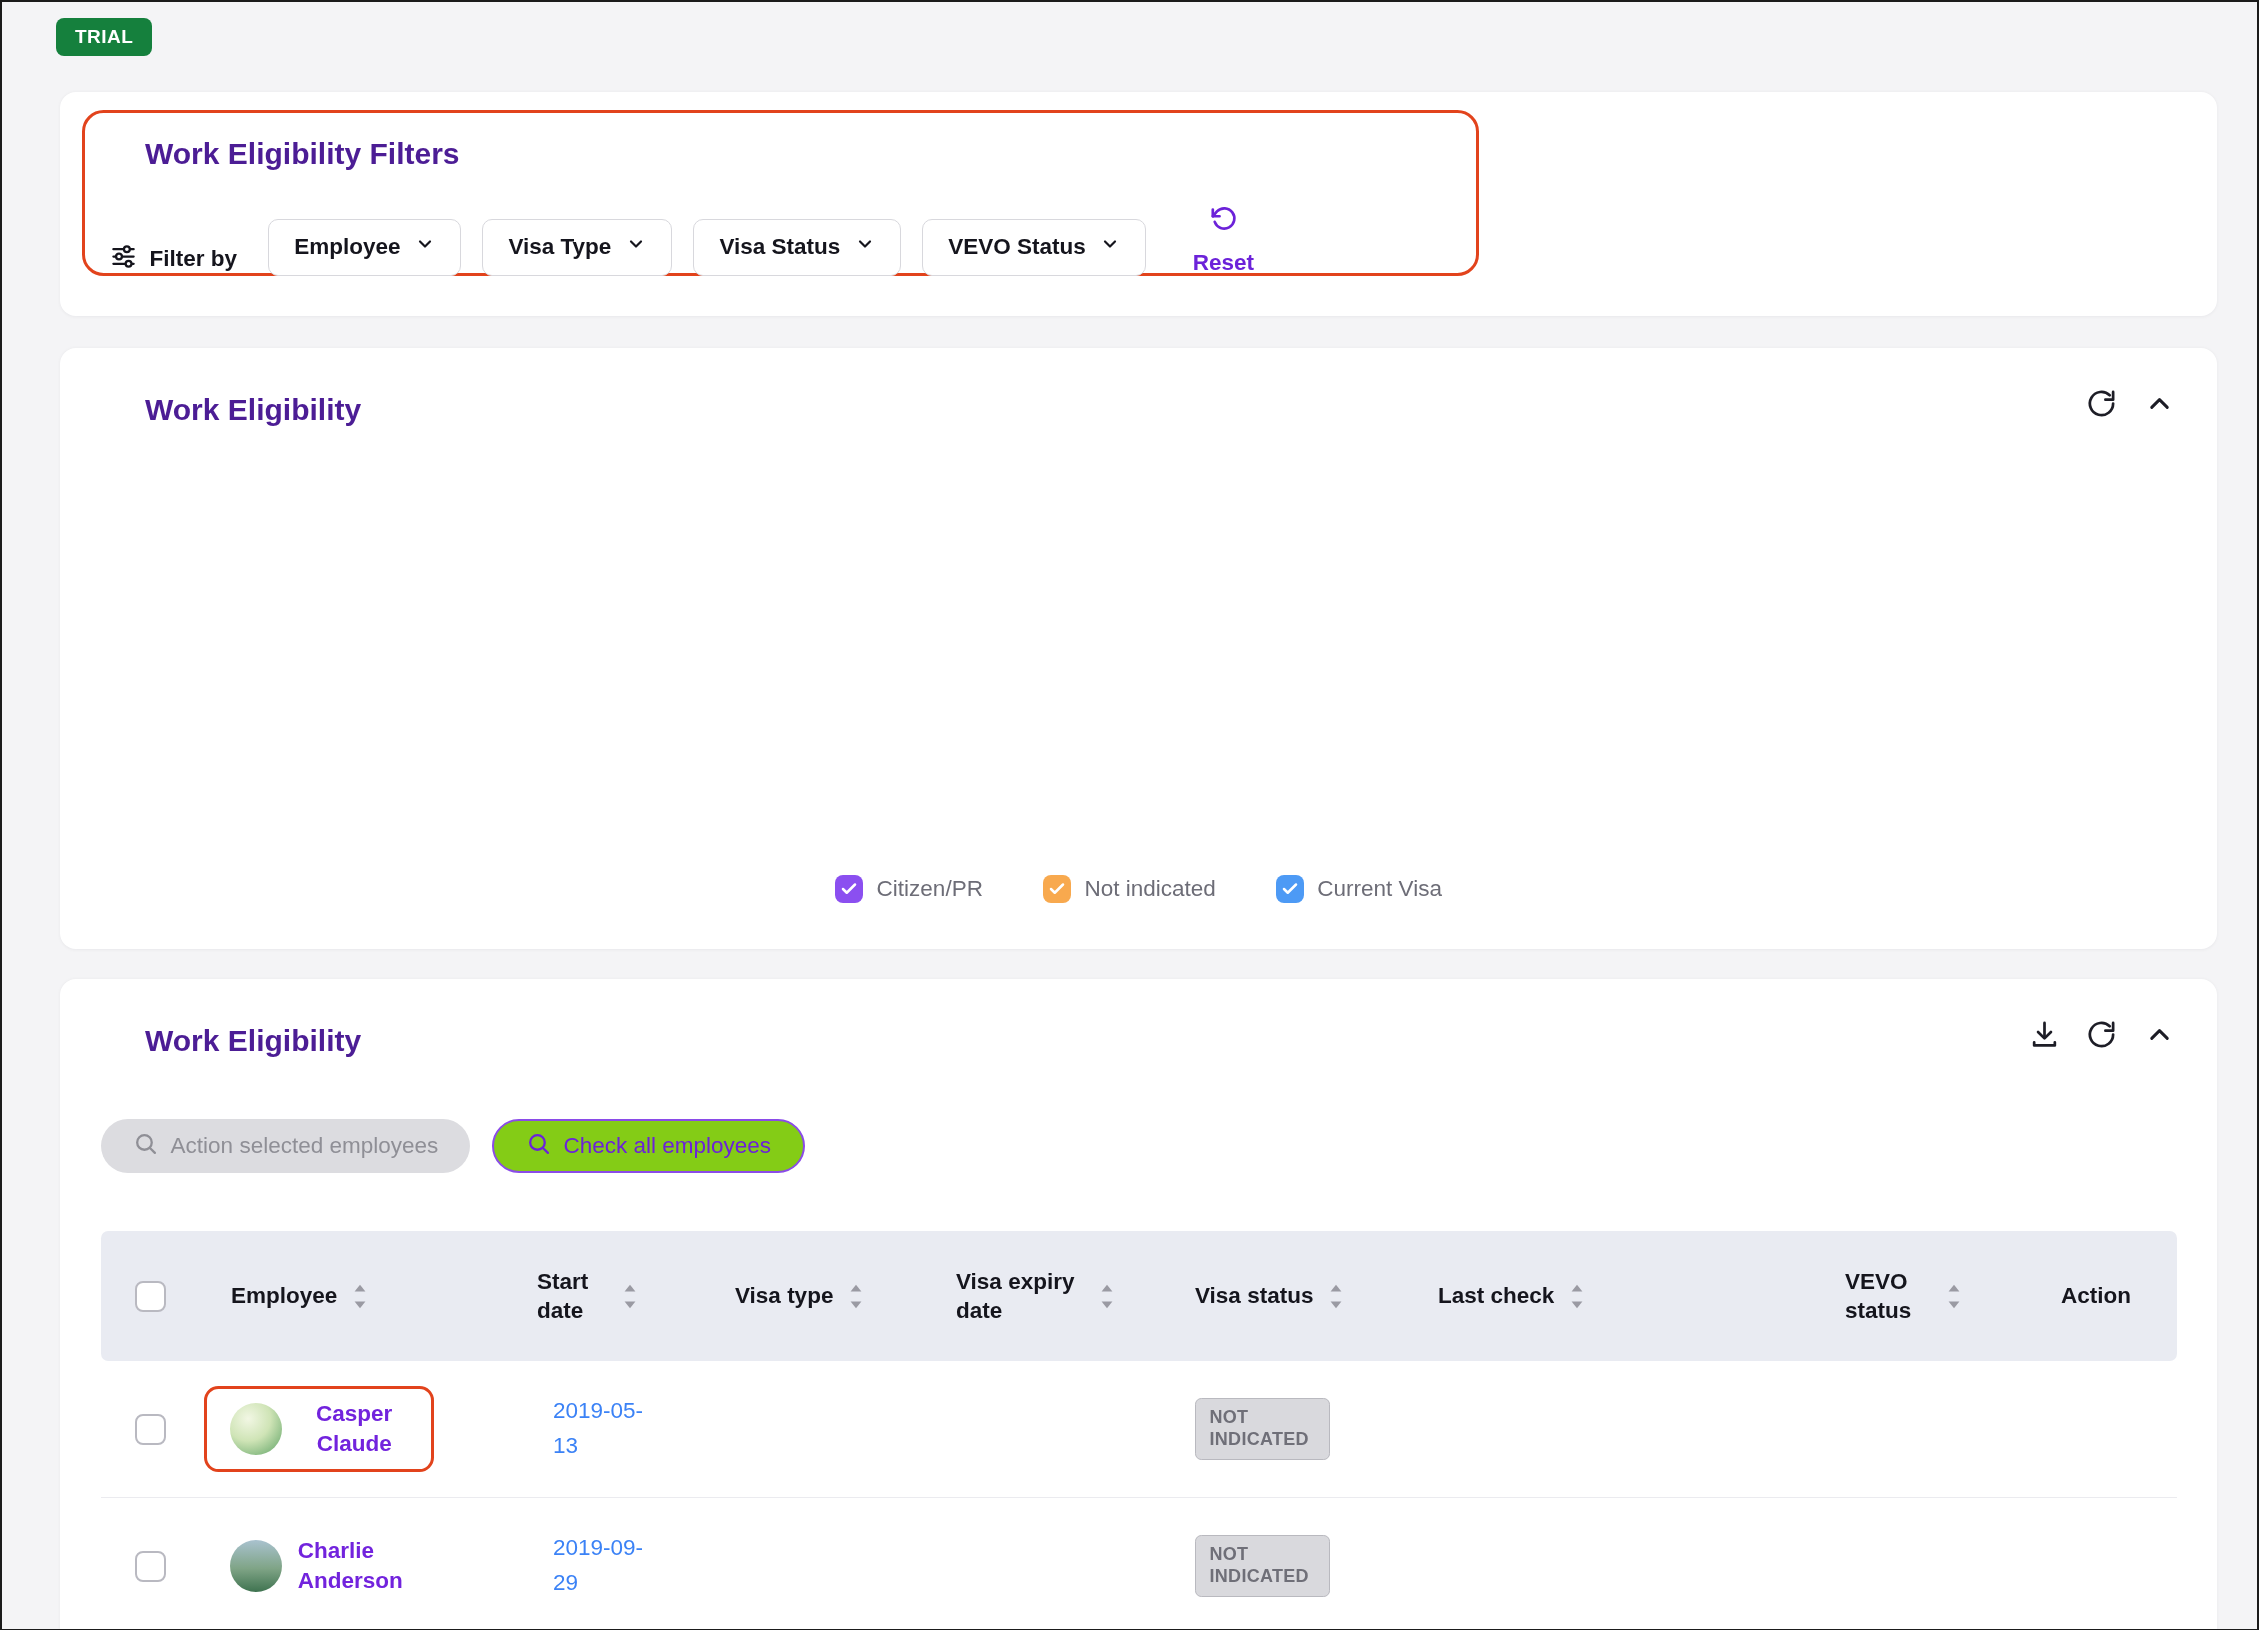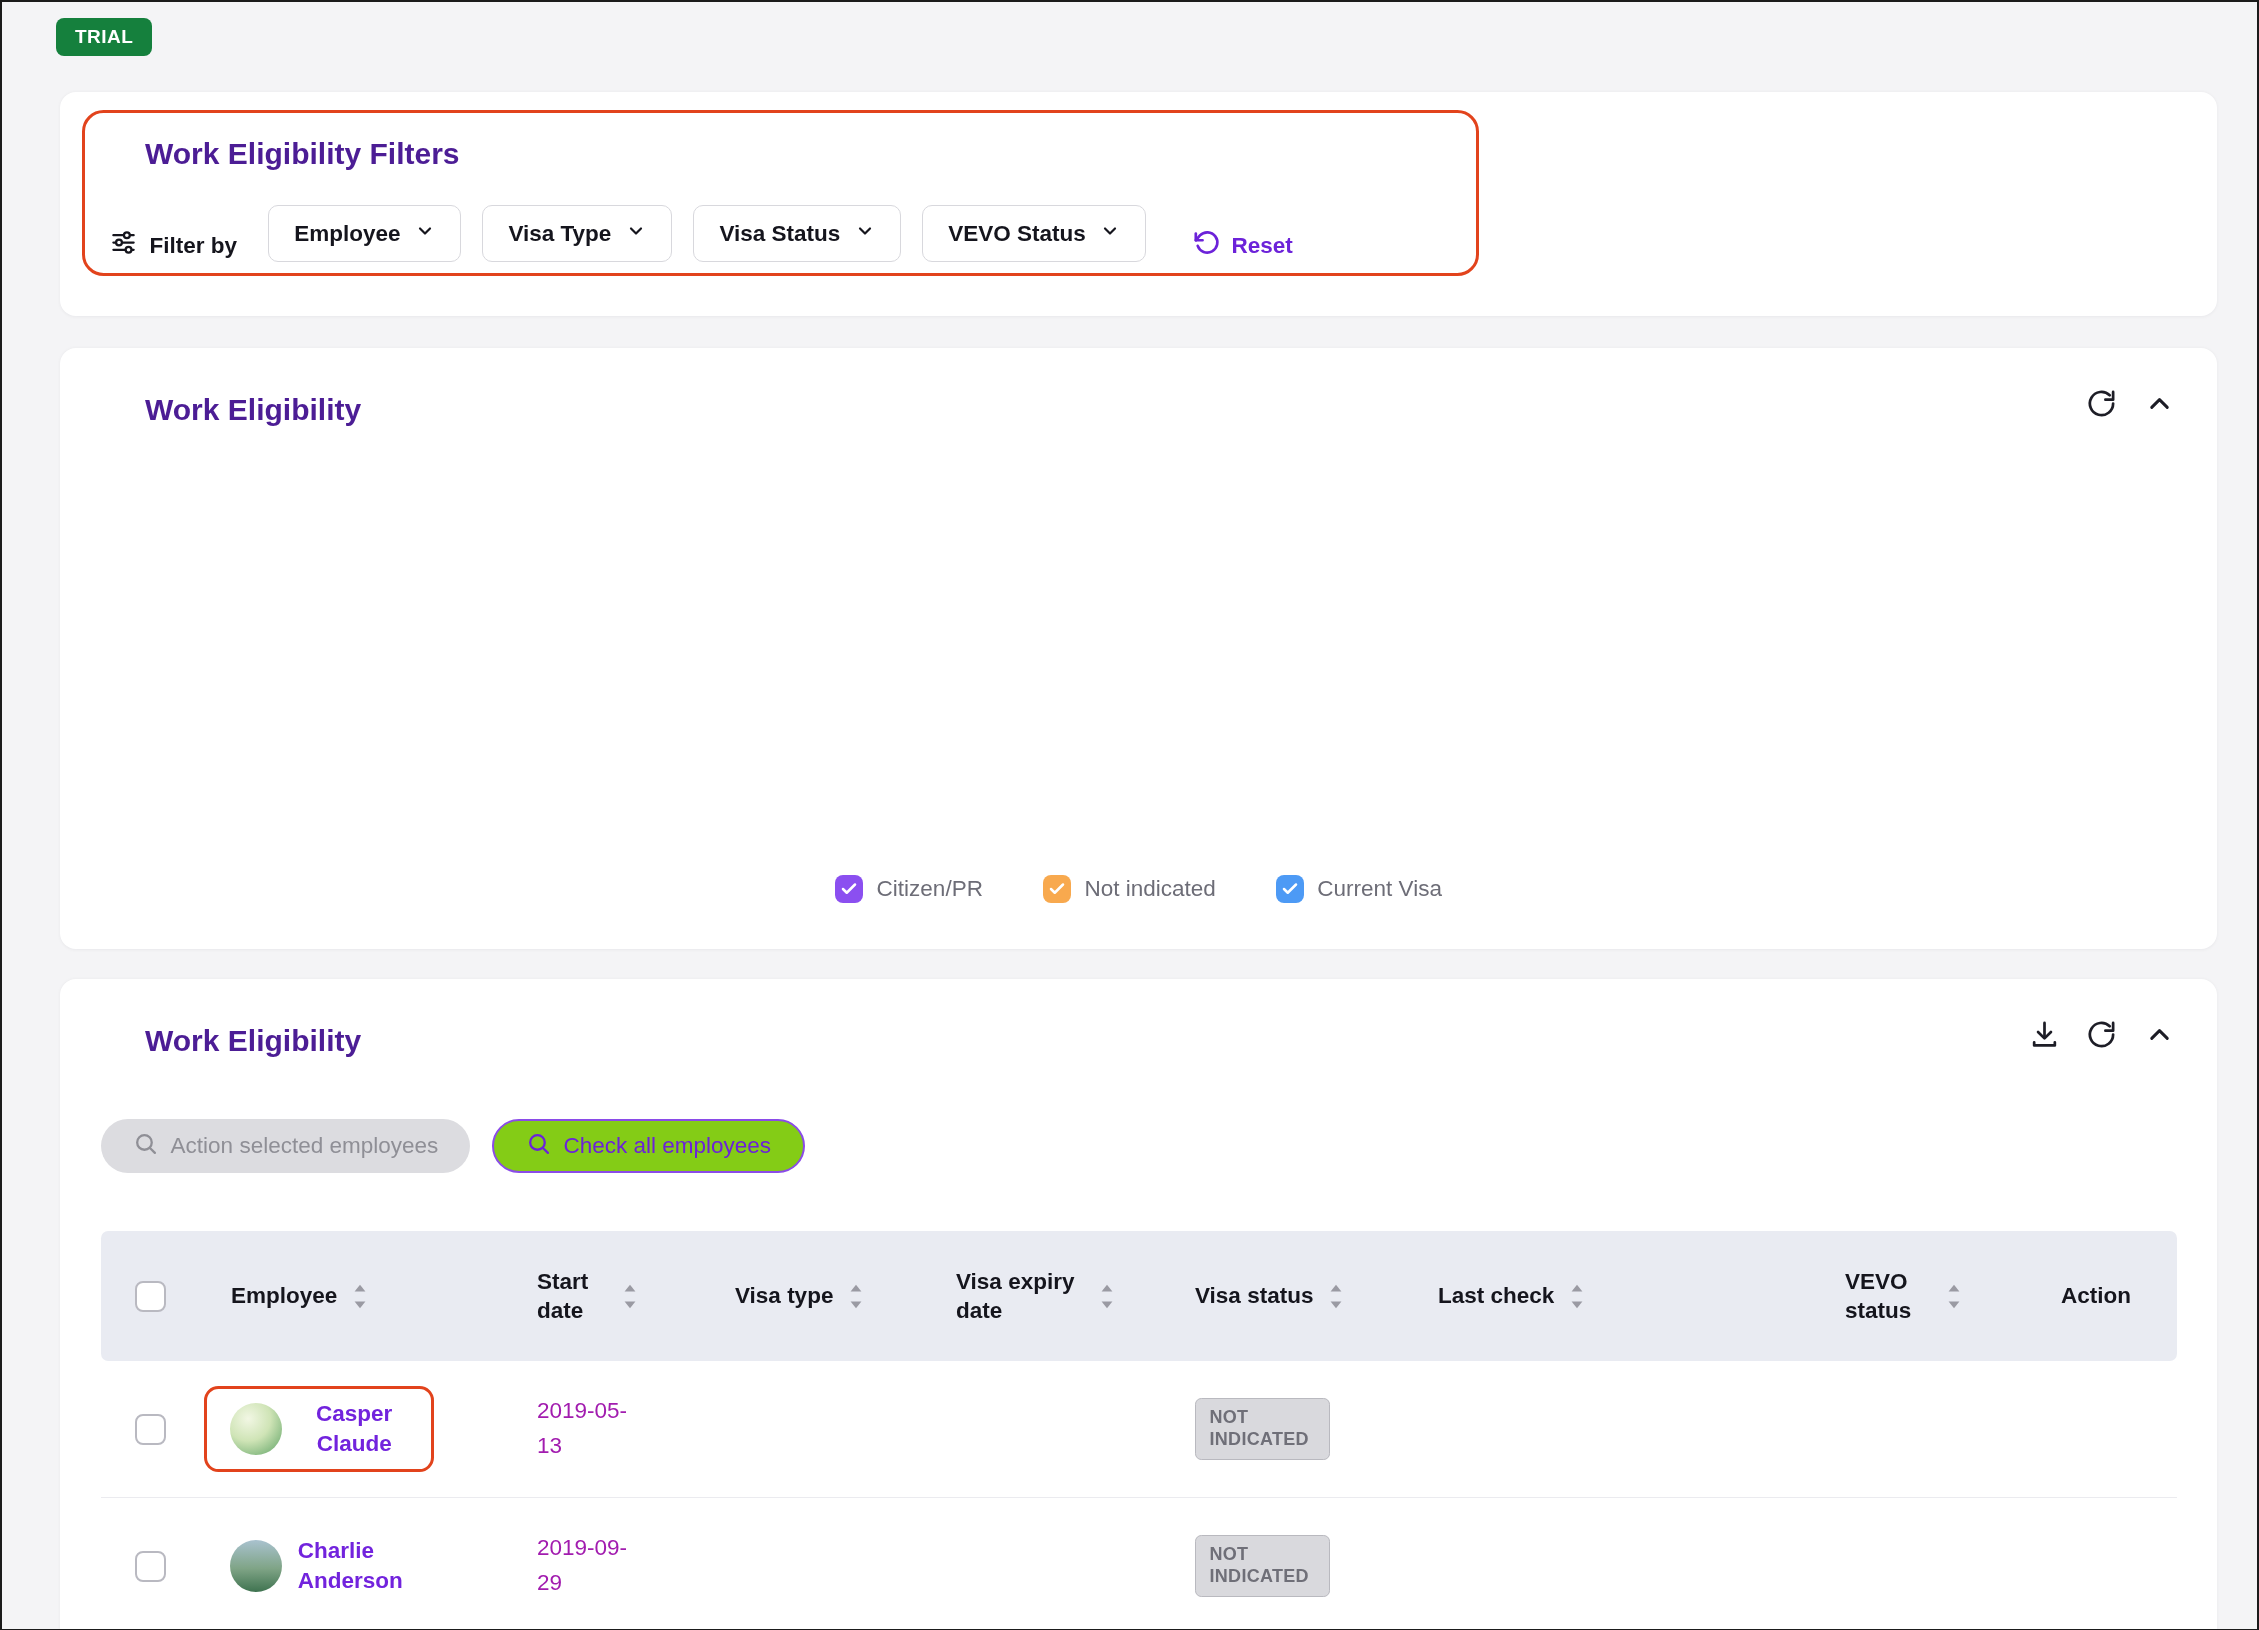--- a/index.html
+++ b/index.html
@@ -102,20 +102,21 @@
     cursor: pointer;
   }
   .dropdown svg { width: 20px; height: 20px; }
   .reset-btn {
     display: inline-flex; align-items: center; gap: 11.7px;
     margin-left: 25px;
     border: none; background: none; cursor: pointer;
     font-family: inherit;
     font-size: 22.5px; font-weight: 700;
     color: #6C22D9;
+    flex-direction: column;
   }
   .reset-btn svg { width: 27px; height: 27px; }
 
   
   .chart-card { top: 346px; height: 601px; }
   .donut-wrap {
     position: absolute;
     left: 885px; top: 106px;
     width: 387px; height: 387px;
   }
@@ -219,21 +220,21 @@
   .employee-name {
     color: #7223DD;
     font-weight: 700;
     max-width: 113px;
     line-height: 1.35;
     text-decoration: none;
     cursor: pointer;
     display: inline-block;
   }
   .td-date { max-width: 140px; }
-  .td-date span { display: inline-block; max-width: 108px; line-height: 1.55; color: #a21caf; }
+  .td-date span { display: inline-block; max-width: 108px; line-height: 1.55; color: #3b82f6; margin-left: 16px; }
   .status-badge {
     display: inline-block;
     max-width: 135px;
     background: #D9D9DD;
     border: 1.8px solid #b9b9bf;
     border-radius: 6.3px;
     padding: 8px 13.5px;
     font-size: 18px;
     font-weight: 700;
     letter-spacing: 0.3px;

